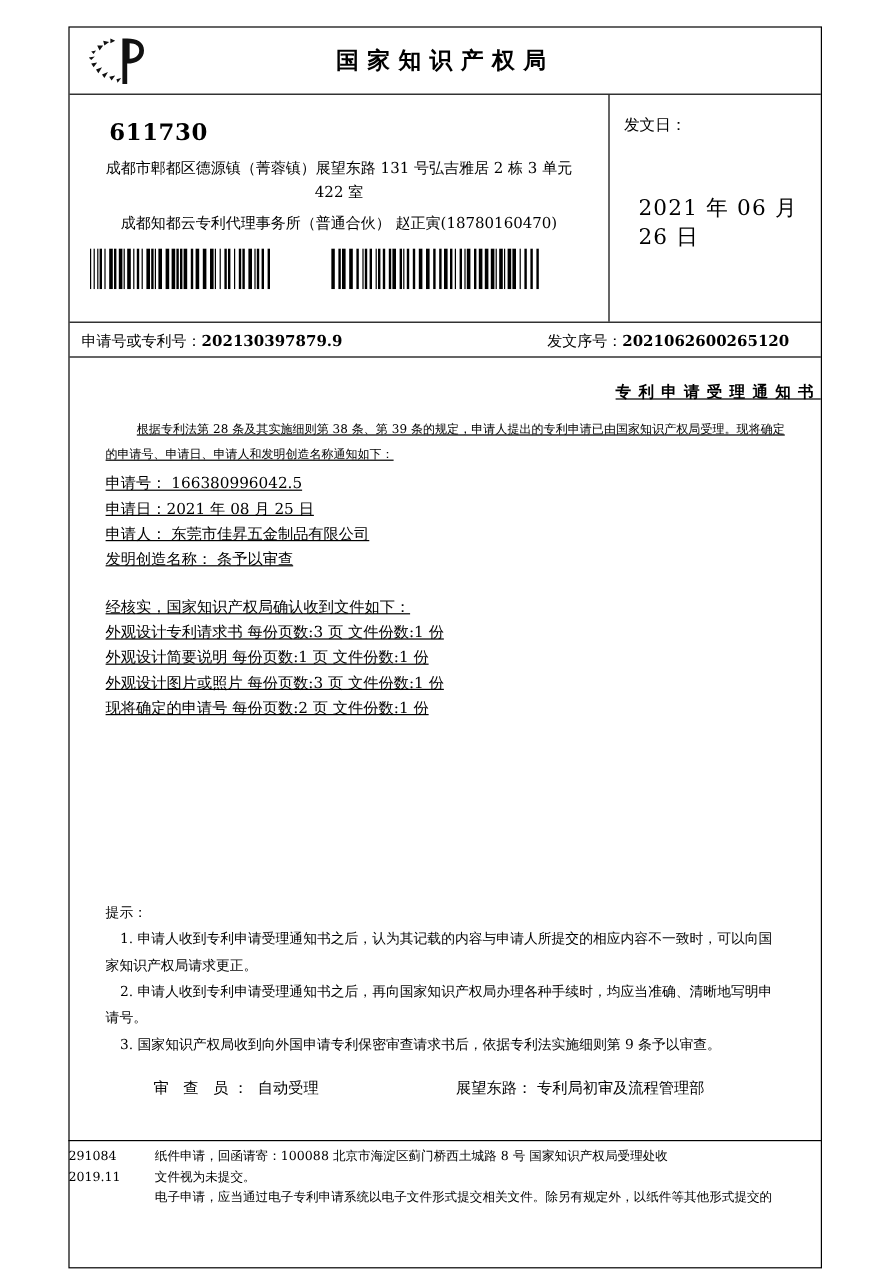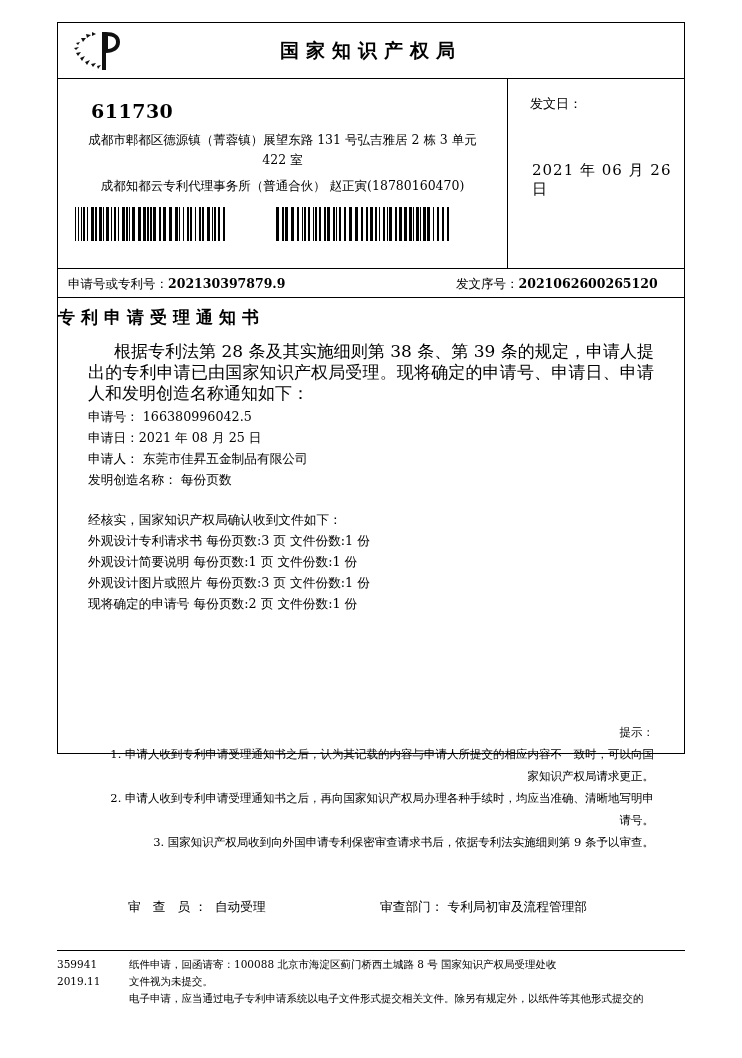--- a/index.html
+++ b/index.html
@@ -19,23 +19,24 @@
     width: 742px;
     height: 1058px;
     box-sizing: border-box;
     padding: 0;
   }
   .frame {
     position: absolute;
     left: 57px;
     top: 22px;
     width: 628px;
-    height: 732px;
+    height: 1035px;
     border: 1px solid #000;
     box-sizing: border-box;
+    text-decoration: underline;
   }
 
   
   .header {
     position: relative;
     height: 56px;
     border-bottom: 1px solid #000;
     box-sizing: border-box;
   }
   .emblem {
@@ -92,26 +93,26 @@
     font-size: 12.5px;
     line-height: 20px;
   }
   .addr-agent {
     margin: 6px 18px 0 18px;
     text-align: center;
     font-size: 12.5px;
     line-height: 19px;
   }
   .issue-label {
-    margin: 16px 0 0 22px;
+    margin: 16px 0 0 12px;
     font-size: 13px;
   }
   .issue-date {
     margin: 48px 0 0 24px;
-    font-size: 15px;
+    font-size: 18px;
     letter-spacing: 1px;
   }
 
   
   .barcodes {
     position: absolute;
     left: 0;
     top: 128px;
     width: 450px;
     height: 40px;
@@ -151,49 +152,48 @@
     top: 7px;
   }
   .bold { font-weight: bold; }
 
   
   .body-area {
     position: relative;
     padding: 0;
   }
   .doc-title {
-    margin: 8px 0 12px 0;
-    text-align: left;
-    font-size: 17px;
+    margin: 20px 0 12px 0;
+    text-align: right;
+    font-size: 13px;
     font-weight: bold;
     letter-spacing: 6px;
   }
   .para {
     margin: 0 30px 0 30px;
-    font-size: 17px;
+    font-size: 10px;
     line-height: 21px;
     text-align: justify;
   }
   .para.indent { text-indent: 26px; }
   .field-list {
     margin: 2px 30px 0 30px;
     font-size: 12.7px;
     line-height: 21px;
   }
   .gap { height: 17px; }
 
   
   .notes {
     position: absolute;
     left: 30px;
     right: 30px;
-    top: 698px;
+    top: 726px;
     font-size: 11.5px;
     line-height: 22px;
-    text-align: right;
   }
   .notes .note-head { margin-bottom: 0; }
   .notes ol {
     margin: 0;
     padding: 0;
     list-style: none;
   }
   .notes li {
     margin: 0;
     padding-left: 0;
@@ -310,21 +310,21 @@
 
     <div class="body-area">
       <div class="doc-title">专利申请受理通知书</div>
 
       <div class="para indent">根据专利法第 28 条及其实施细则第 38 条、第 39 条的规定，申请人提出的专利申请已由国家知识产权局受理。现将确定的申请号、申请日、申请人和发明创造名称通知如下：</div>
 
       <div class="field-list">
         <div>申请号：  166380996042.5</div>
         <div>申请日：2021 年 08 月 25 日</div>
         <div>申请人：  东莞市佳昇五金制品有限公司</div>
-        <div>发明创造名称：  每份页数</div>
+        <div>发明创造名称：  条予以审查</div>
       </div>
 
       <div class="gap"></div>
 
       <div class="field-list">
         <div>经核实，国家知识产权局确认收到文件如下：</div>
         <div>外观设计专利请求书  每份页数:3 页  文件份数:1 份</div>
         <div>外观设计简要说明  每份页数:1 页  文件份数:1 份</div>
         <div>外观设计图片或照片  每份页数:3 页  文件份数:1 份</div>
         <div>现将确定的申请号  每份页数:2 页  文件份数:1 份</div>
@@ -341,31 +341,31 @@
         <li>3. 国家知识产权局收到向外国申请专利保密审查请求书后，依据专利法实施细则第 9 条予以审查。</li>
       </ol>
     </div>
 
     <div class="examiner-row">
       <div class="ex-left">
         <span class="sp">审  查  员：</span>
         <span>自动受理</span>
       </div>
       <div class="ex-right">
-        <span>审查部门：</span>
+        <span>展望东路：</span>
         <span>专利局初审及流程管理部</span>
       </div>
     </div>
 
   </div>
 
   <div class="footer-rule"></div>
   <div class="footer">
     <div class="footer-left">
-      <div>359941</div>
+      <div>291084</div>
       <div>2019.11</div>
     </div>
     <div class="footer-right">
       <div>纸件申请，回函请寄：100088  北京市海淀区蓟门桥西土城路 8 号    国家知识产权局受理处收</div>
       <div>文件视为未提交。</div>
       <div>电子申请，应当通过电子专利申请系统以电子文件形式提交相关文件。除另有规定外，以纸件等其他形式提交的</div>
     </div>
   </div>
 </div>
 

